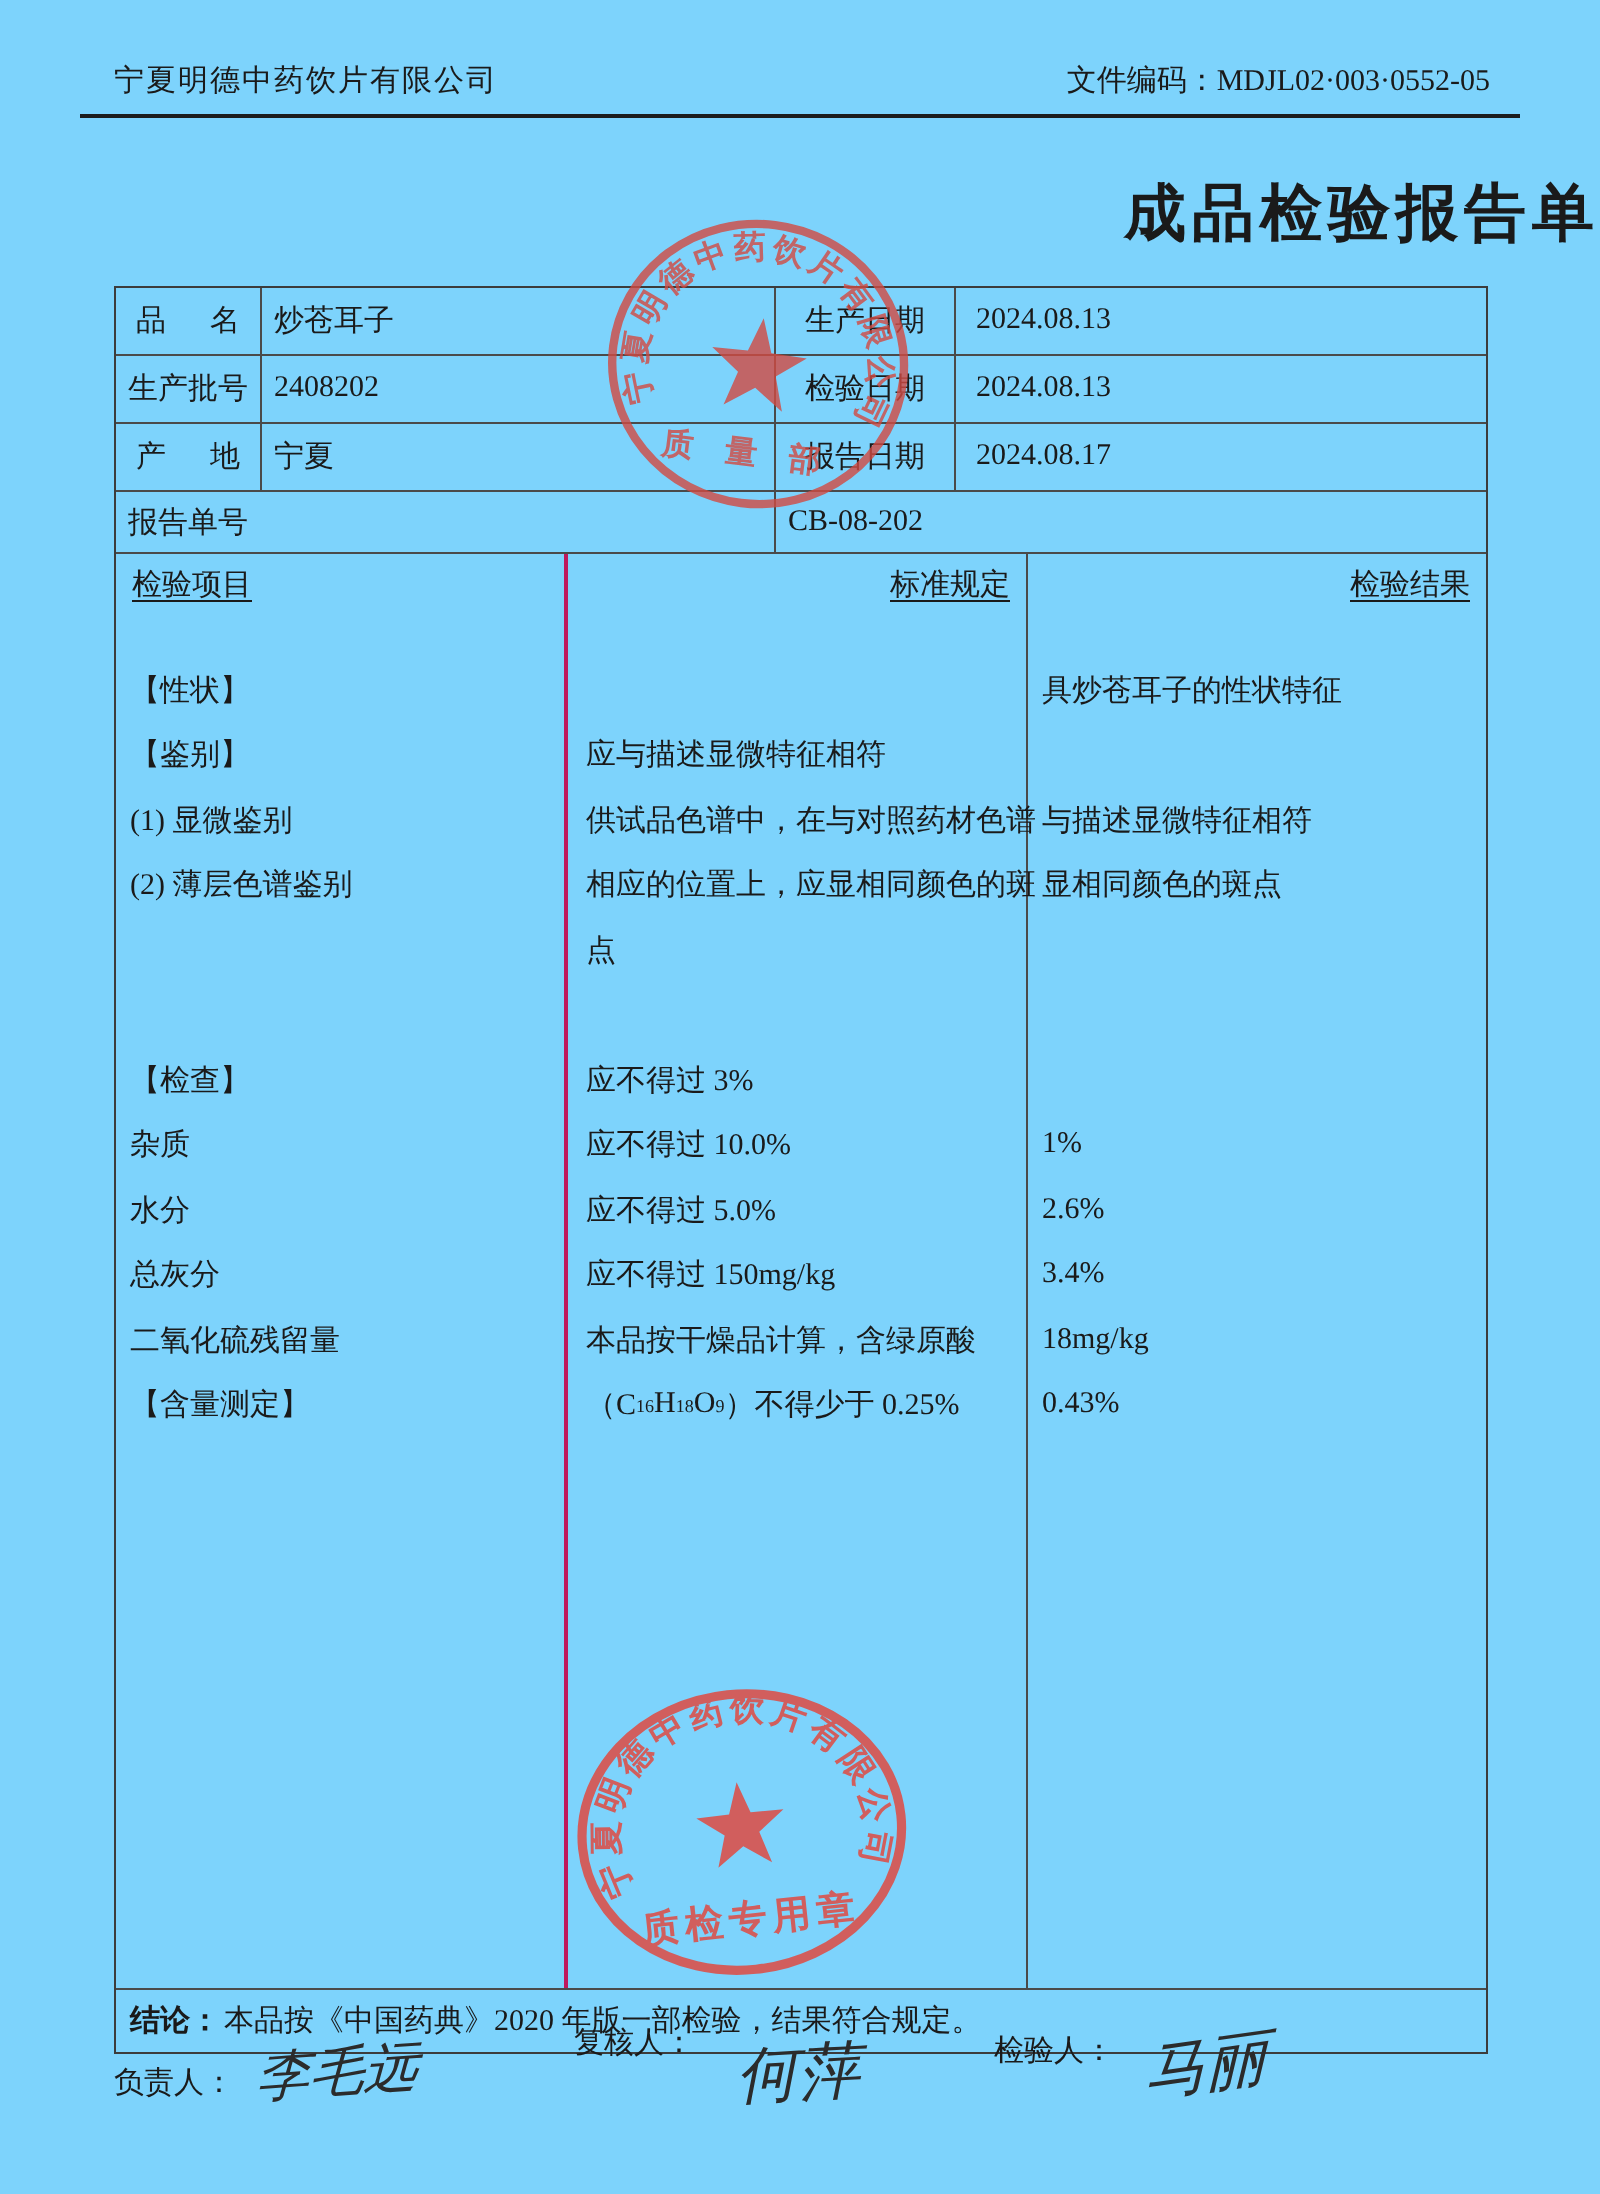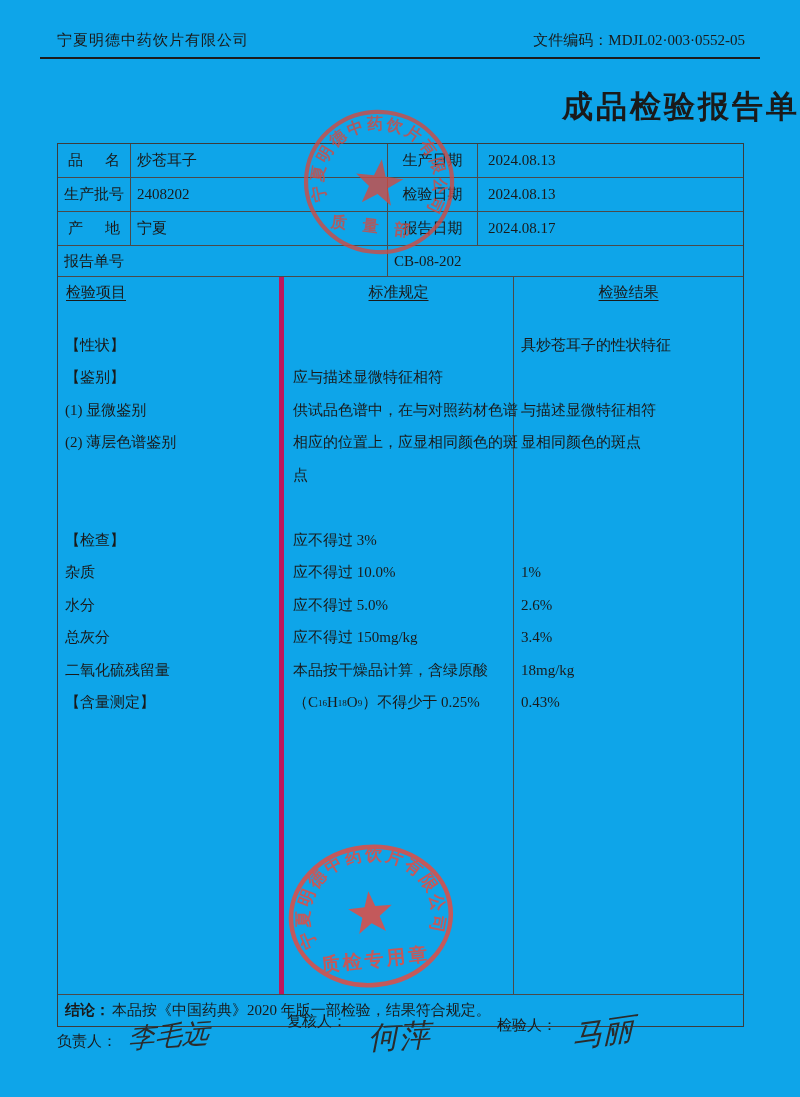--- a/index.html
+++ b/index.html
@@ -1,18 +1,18 @@
 <!DOCTYPE html>
 <html><head>
 <meta charset="utf-8">
 <style>
   * { margin:0; padding:0; box-sizing:border-box; }
   html,body { background:#ffffff; }
   .page {
-    position:relative; width:800px; height:1097px; background:#0ea5e9;
+    position:relative; width:800px; height:1097px; background:#7dd3fc;
     font-family:"Liberation Serif","DejaVu Serif",serif; color:#1a1a1a;
     overflow:hidden;
   }
   .abs { position:absolute; }
   .company { left:57px; top:31px; font-size:15px; letter-spacing:1px; }
   .doccode { right:55px; top:31px; font-size:15px; }
   .hrule { left:40px; top:57px; width:720px; height:2px; background:#1c1c1c; }
   .title { left:0; top:86px; width:100%; text-align:right; font-size:31px; font-weight:bold; letter-spacing:3px; }
 
   .doc-table { left:57px; top:143px; width:687px; border:1px solid #3c3c3c; }
@@ -22,26 +22,26 @@
           font-size:15px; display:flex; align-items:center; padding:0 6px; height:34px; }
   .cell.last { border-right:none; }
   .cell.short { height:31px; }
   .lbl-just { justify-content:space-between; padding:0 10px; }
   .lbl-center { justify-content:center; }
   .val-pad { padding-left:10px; }
   .span2 { grid-column:span 2; }
 
   .insp { position:relative; height:718px; border-bottom:1px solid #4a4a4a; font-size:15px; }
   .col { position:absolute; top:0; height:100%; }
-  .col1 { left:0; width:226px; border-right:5px solid #be185d; }
+  .col1 { left:0; width:226px; border-right:2px solid #be185d; }
   .col2 { left:226px; width:230px; border-right:1px solid #4a4a4a; }
   .col3 { left:456px; width:229px; }
   .col-head { height:30px; display:flex; align-items:center; padding:0 8px; }
   .col-head span { text-decoration:underline; text-underline-offset:3px; }
-  .col2 .col-head, .col3 .col-head { justify-content:center; }
+  .col2 .col-head, .col3 .col-head { justify-content:flex-end; }
   .lines { padding-top:22px; }
   .tline { height:32.5px; display:flex; align-items:center; padding:0 7px; white-space:nowrap; }
   .col2 .tline { padding-left:9px; }
   sub { font-size:9px; line-height:0; }
 
   .concl { height:31px; display:flex; align-items:center; font-size:15px; padding-left:7px; }
   .concl b { font-weight:bold; }
   .concl span { margin-left:2px; }
 
   .signrow { font-size:15px; }

